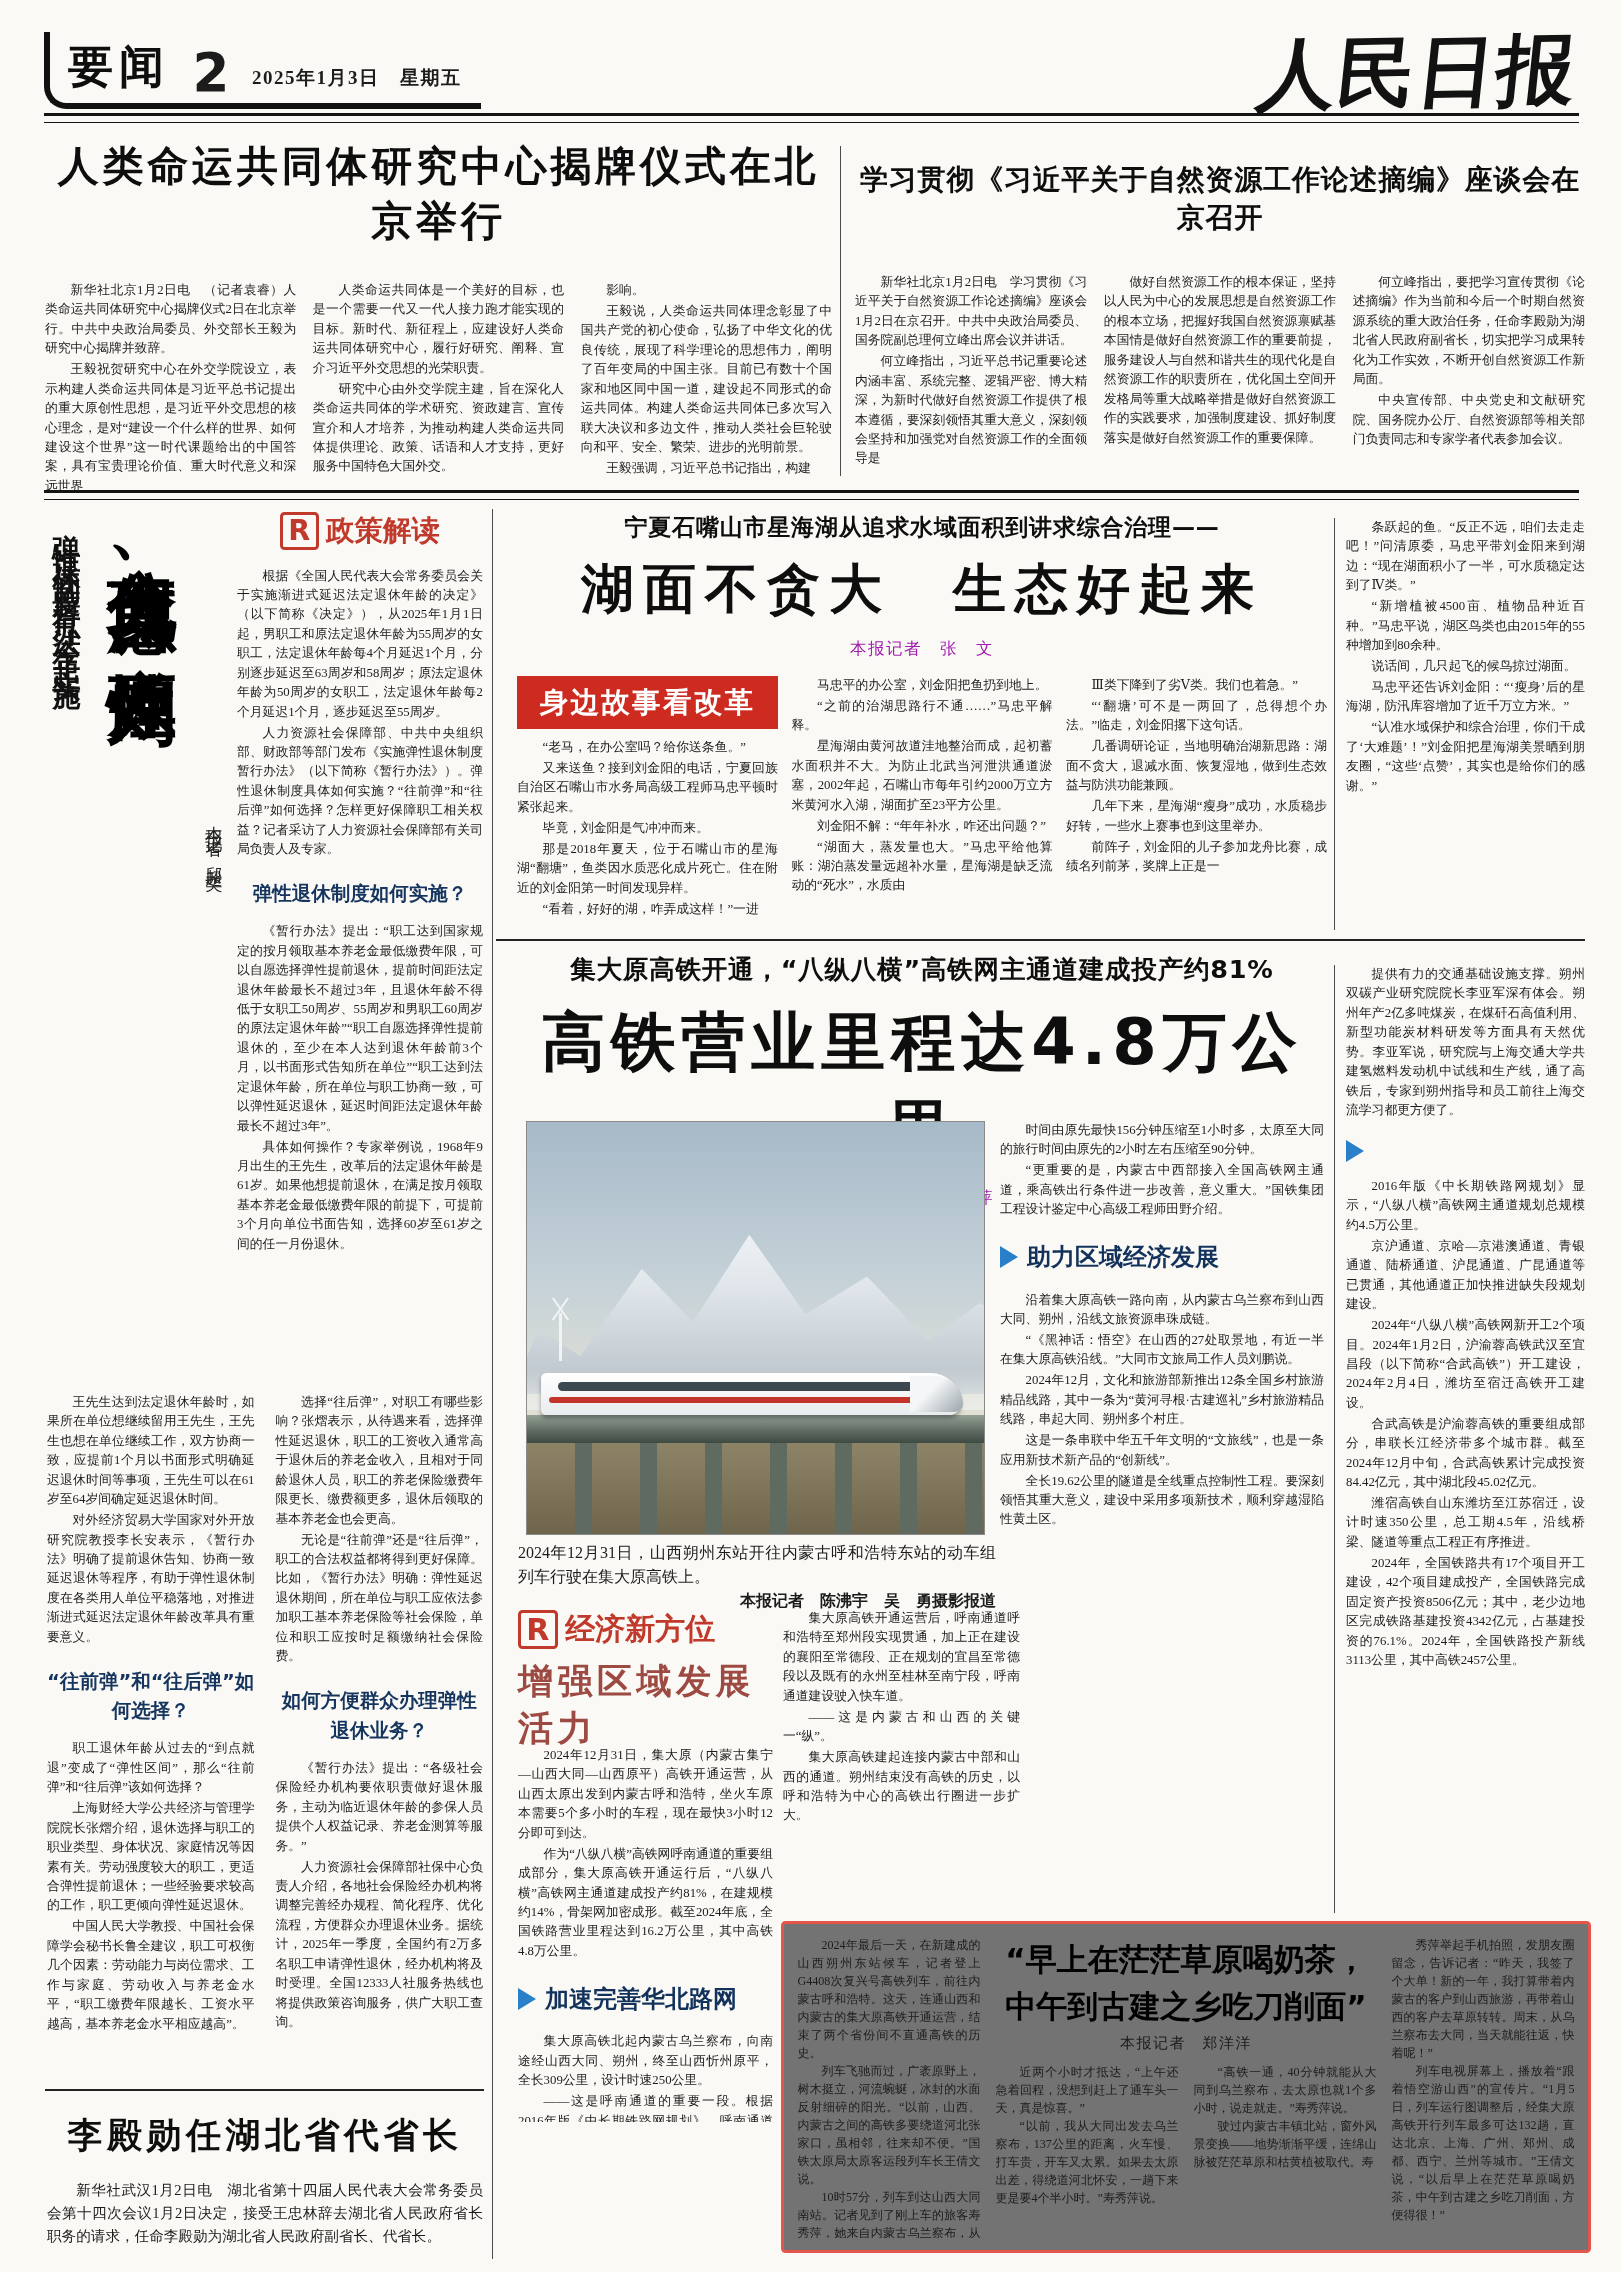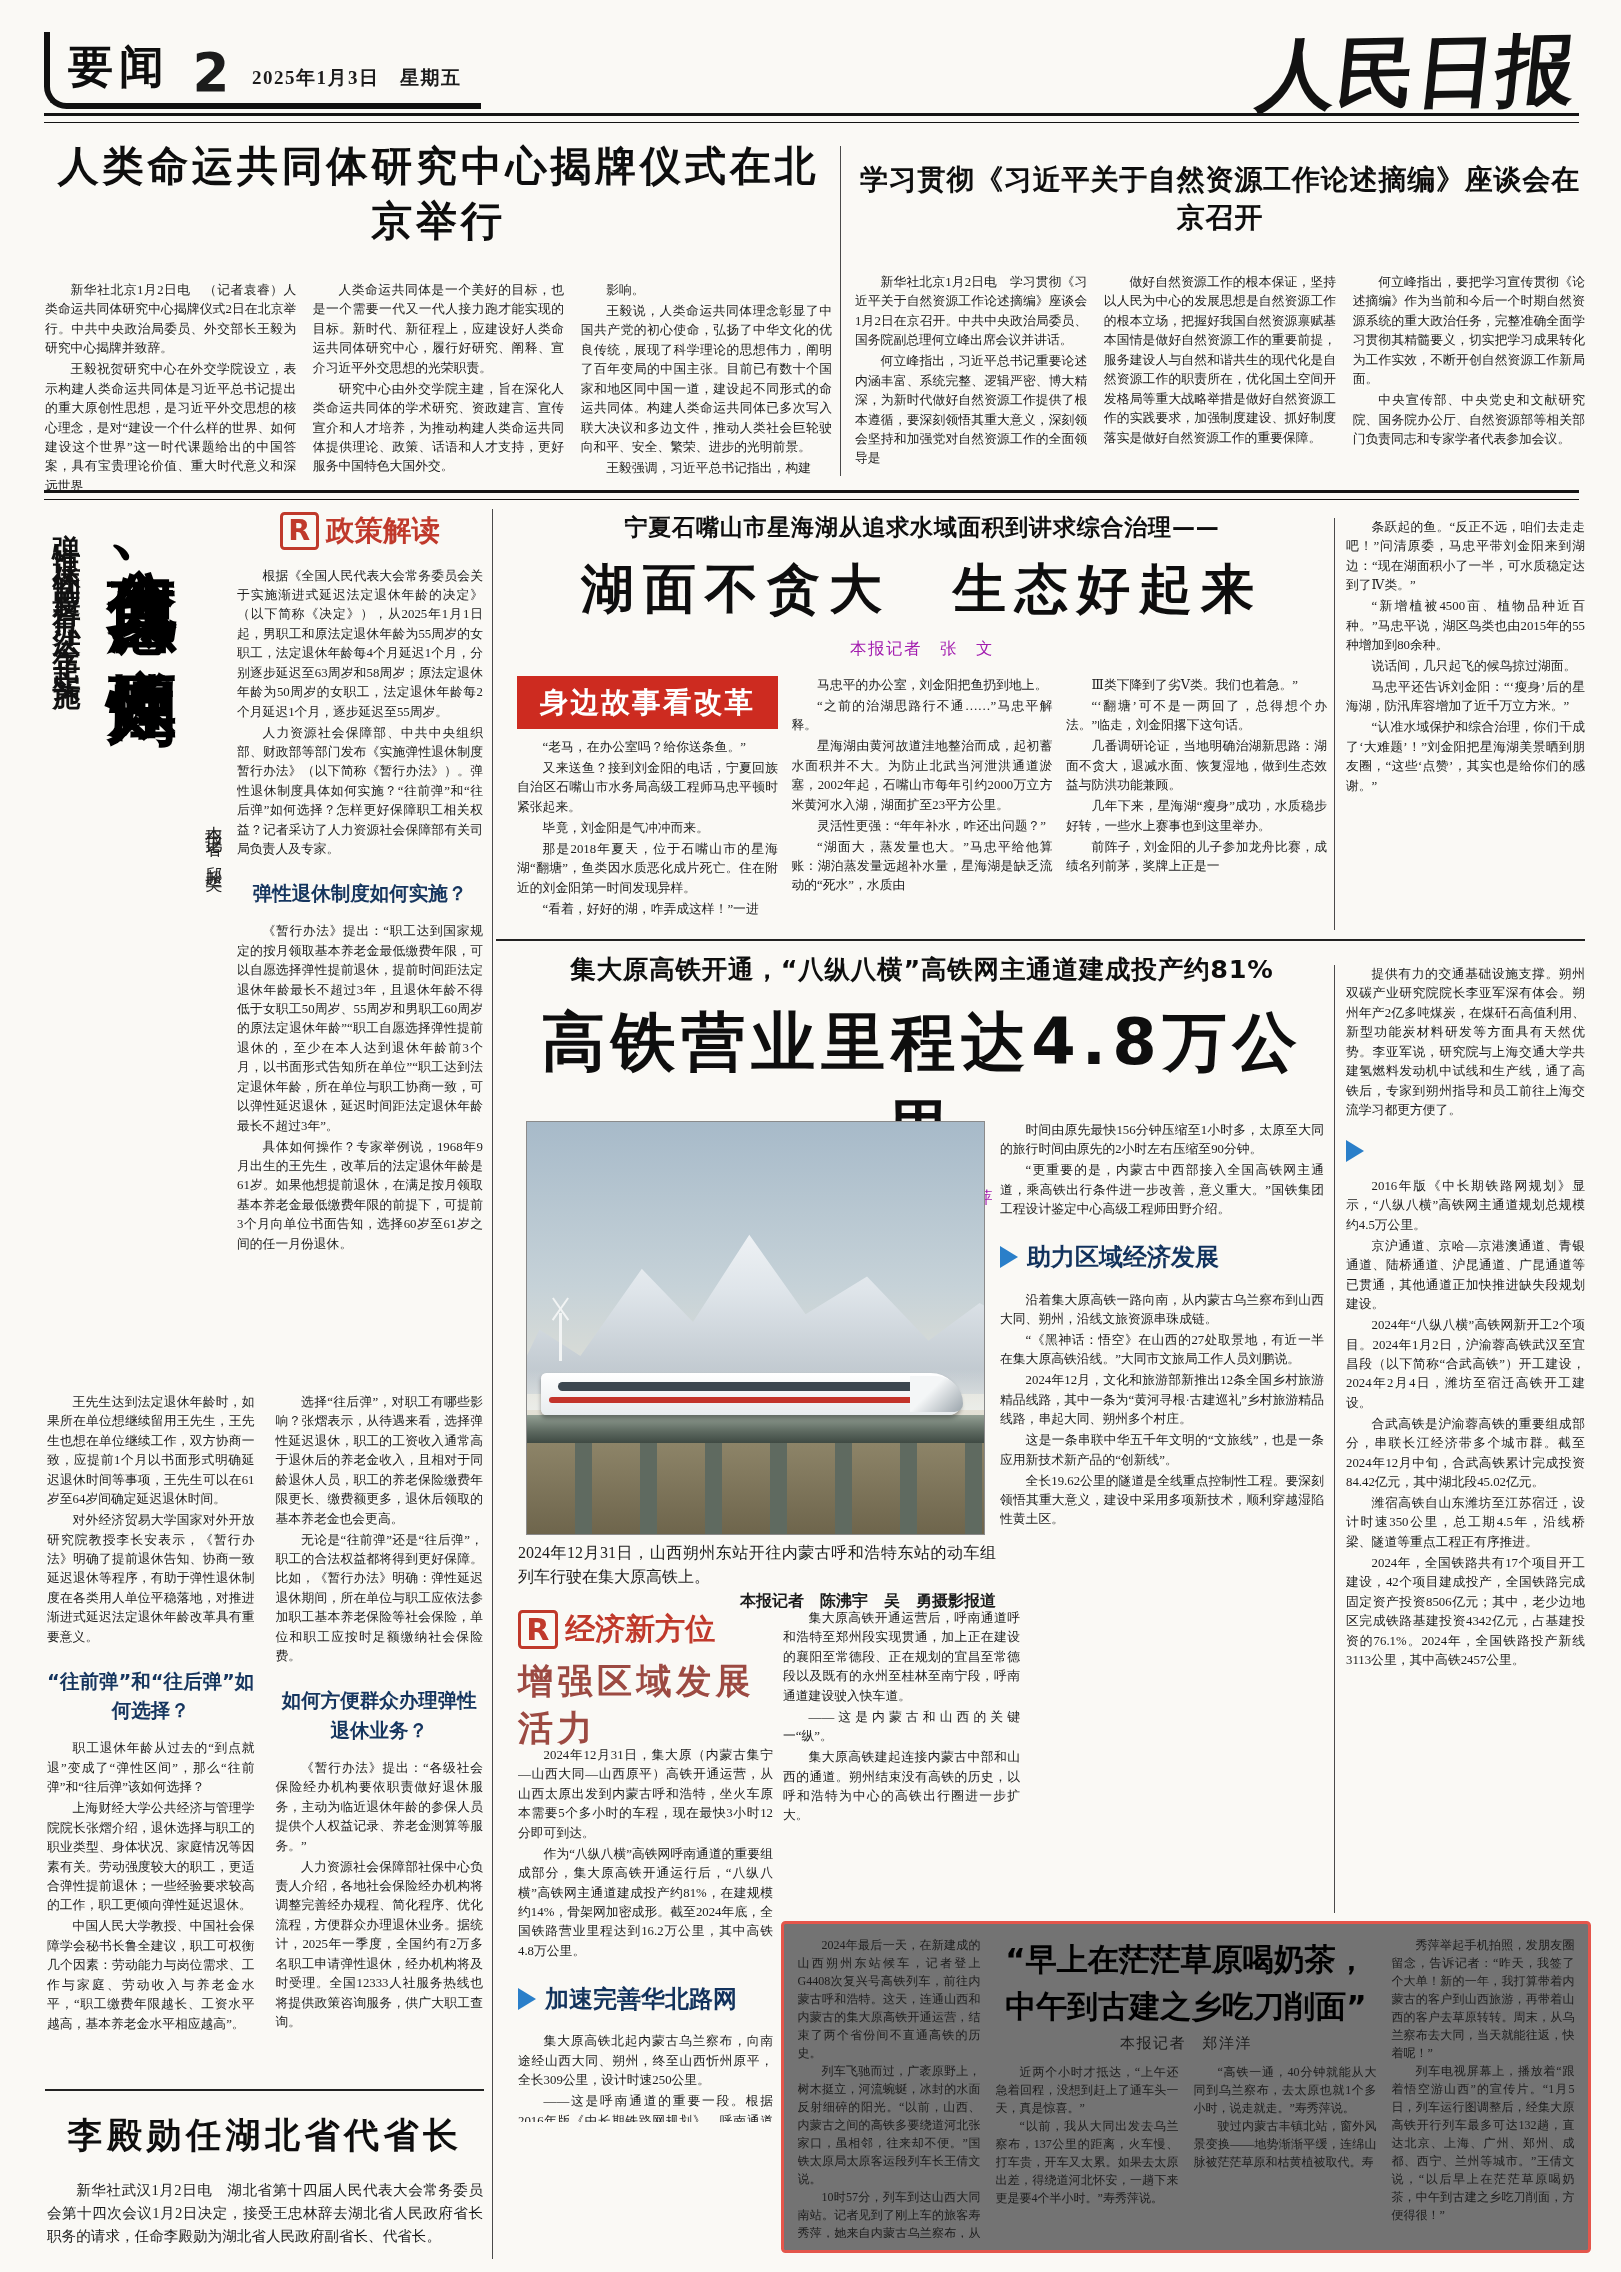--- a/index.html
+++ b/index.html
@@ -125,21 +125,21 @@
     <div class="hd headlineB">学习贯彻《习近平关于自然资源工作论述摘编》座谈会在京召开</div>
     <div class="cols3" style="margin-top:36px;height:225px;">
       <div class="col">
           <p class="para">新华社北京1月2日电　学习贯彻《习近平关于自然资源工作论述摘编》座谈会1月2日在京召开。中共中央政治局委员、国务院副总理何立峰出席会议并讲话。</p>
           <p class="para">何立峰指出，习近平总书记重要论述内涵丰富、系统完整、逻辑严密、博大精深，为新时代做好自然资源工作提供了根本遵循，要深刻领悟其重大意义，深刻领会坚持和加强党对自然资源工作的全面领导是</p>
         </div>
       <div class="col">
           <p class="para">做好自然资源工作的根本保证，坚持以人民为中心的发展思想是自然资源工作的根本立场，把握好我国自然资源禀赋基本国情是做好自然资源工作的重要前提，服务建设人与自然和谐共生的现代化是自然资源工作的职责所在，优化国土空间开发格局等重大战略举措是做好自然资源工作的实践要求，加强制度建设、抓好制度落实是做好自然资源工作的重要保障。</p>
         </div>
       <div class="col">
-          <p class="para">何立峰指出，要把学习宣传贯彻《论述摘编》作为当前和今后一个时期自然资源系统的重大政治任务，完整准确全面学习贯彻其精髓要义，切实把学习成果转化为工作实效，不断开创自然资源工作新局面。</p>
+          <p class="para">何立峰指出，要把学习宣传贯彻《论述摘编》作为当前和今后一个时期自然资源系统的重大政治任务，任命李殿勋为湖北省人民政府副省长，切实把学习成果转化为工作实效，不断开创自然资源工作新局面。</p>
           <p class="para">中央宣传部、中央党史和文献研究院、国务院办公厅、自然资源部等相关部门负责同志和专家学者代表参加会议。</p>
         </div>
     </div>
   </div>
 
   <div class="abs double-rule" style="left:44px;top:490px;width:1535px;"></div>
   <div class="abs vrule" style="left:492px;top:509px;height:1750px;"></div>
 
   <div class="abs" style="left:47px;top:512px;width:436px;height:871px;display:flex;gap:12px;">
     <div class="v-kick">弹性退休制度暂行办法今年起实施</div>
@@ -203,21 +203,21 @@
             <p class="para">又来送鱼？接到刘金阳的电话，宁夏回族自治区石嘴山市水务局高级工程师马忠平顿时紧张起来。</p>
             <p class="para">毕竟，刘金阳是气冲冲而来。</p>
             <p class="para">那是2018年夏天，位于石嘴山市的星海湖“翻塘”，鱼类因水质恶化成片死亡。住在附近的刘金阳第一时间发现异样。</p>
             <p class="para">“看着，好好的湖，咋弄成这样！”一进</p>
           </div>
       </div>
       <div class="col" style="flex:1;">
           <p class="para">马忠平的办公室，刘金阳把鱼扔到地上。</p>
           <p class="para">“之前的治湖思路行不通……”马忠平解释。</p>
           <p class="para">星海湖由黄河故道洼地整治而成，起初蓄水面积并不大。为防止北武当河泄洪通道淤塞，2002年起，石嘴山市每年引约2000万立方米黄河水入湖，湖面扩至23平方公里。</p>
-          <p class="para">灵活性更强：“年年补水，咋还出问题？”</p>
+          <p class="para">刘金阳不解：“年年补水，咋还出问题？”</p>
           <p class="para">“湖面大，蒸发量也大。”马忠平给他算账：湖泊蒸发量远超补水量，星海湖是缺乏流动的“死水”，水质由</p>
         </div>
       <div class="col" style="flex:1;">
           <p class="para">Ⅲ类下降到了劣Ⅴ类。我们也着急。”</p>
           <p class="para">“‘翻塘’可不是一两回了，总得想个办法。”临走，刘金阳撂下这句话。</p>
           <p class="para">几番调研论证，当地明确治湖新思路：湖面不贪大，退减水面、恢复湿地，做到生态效益与防洪功能兼顾。</p>
           <p class="para">几年下来，星海湖“瘦身”成功，水质稳步好转，一些水上赛事也到这里举办。</p>
           <p class="para">前阵子，刘金阳的儿子参加龙舟比赛，成绩名列前茅，奖牌上正是一</p>
         </div>
     </div>

